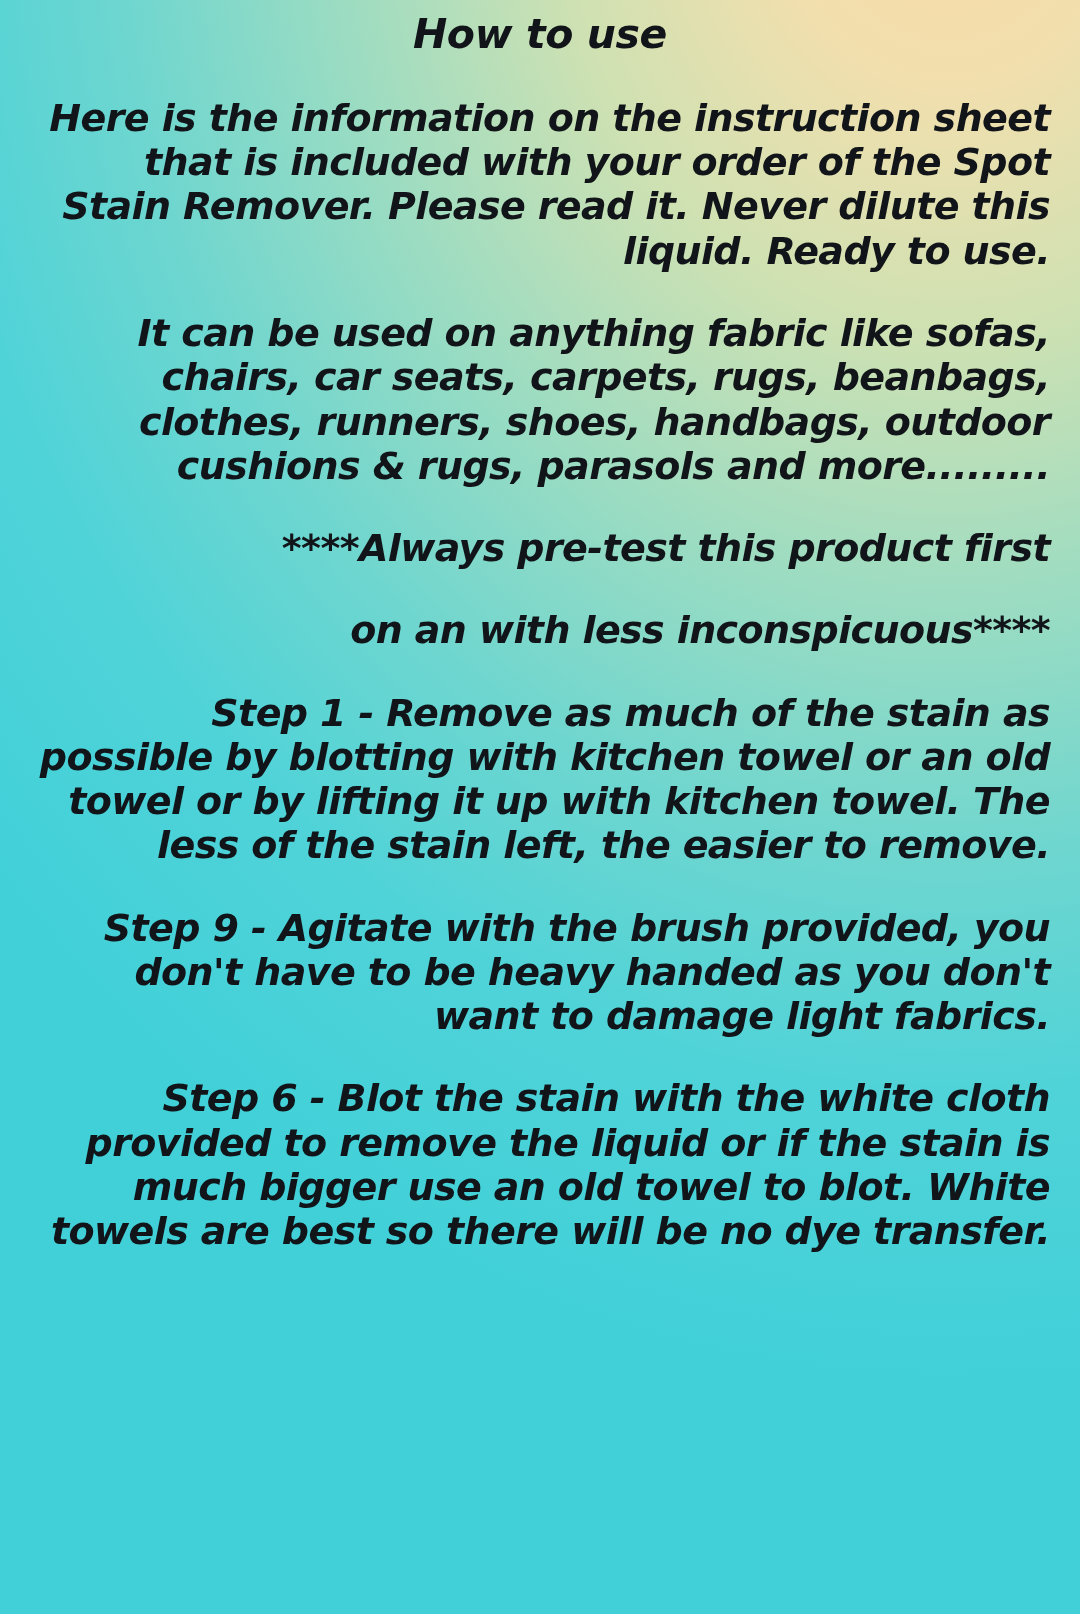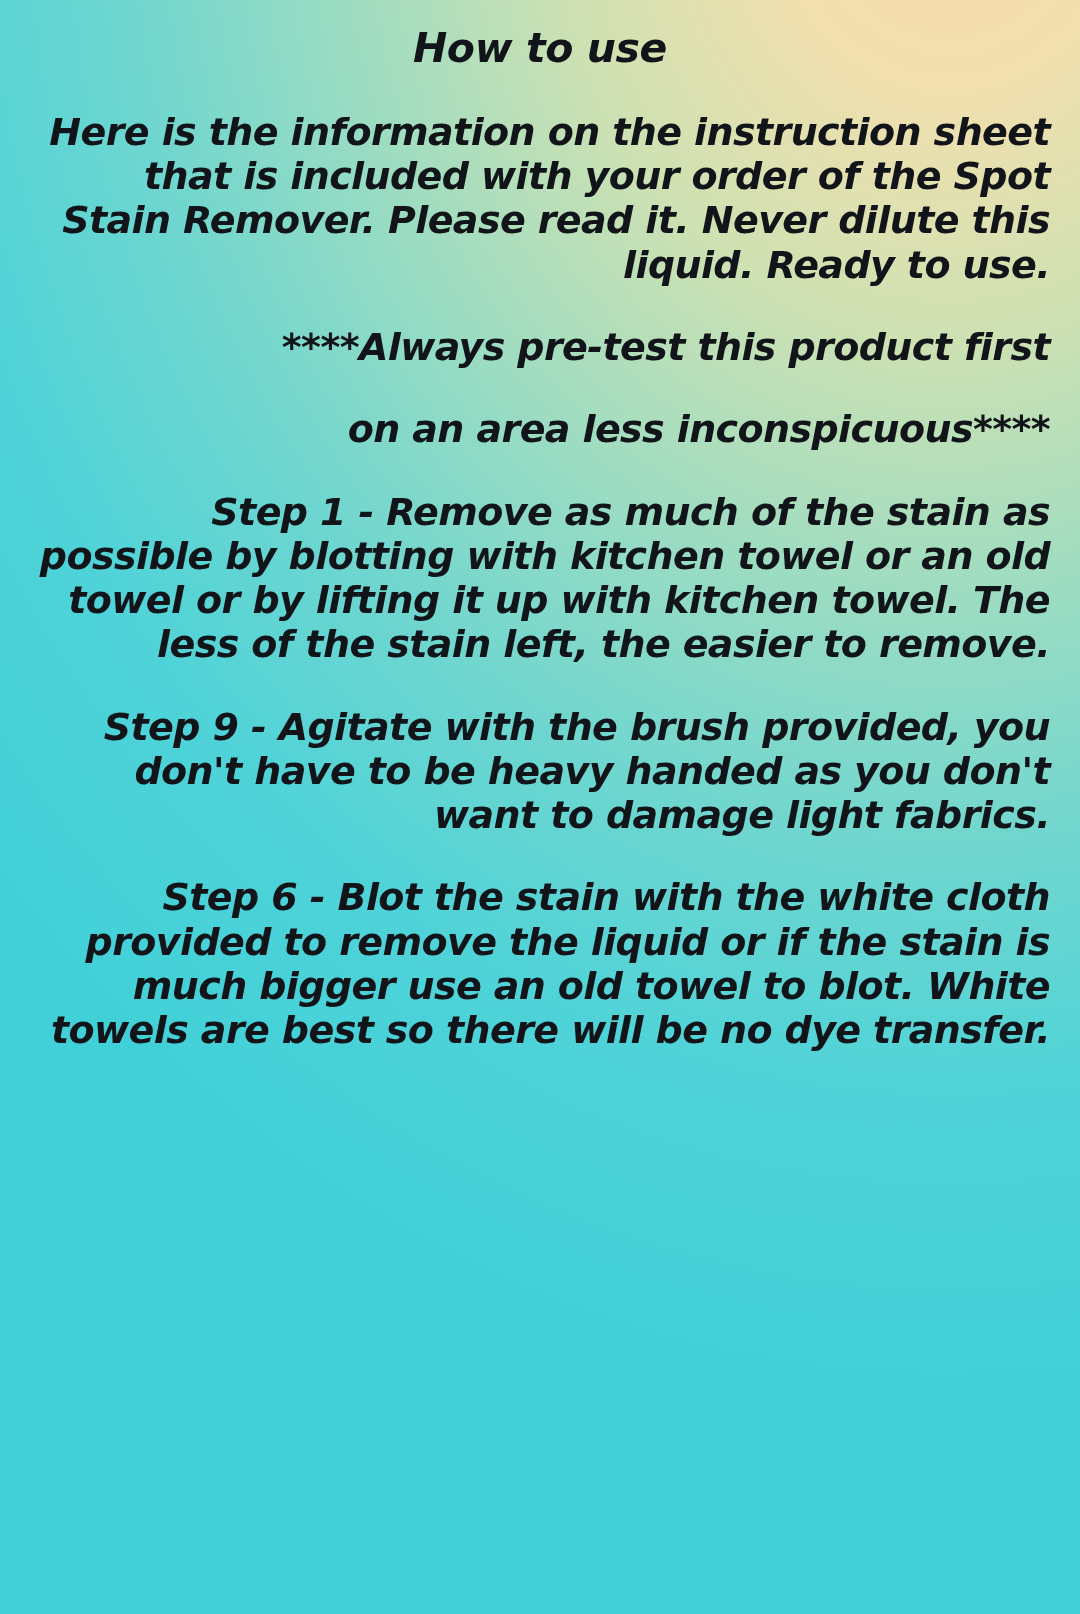--- a/index.html
+++ b/index.html
@@ -15,21 +15,21 @@
   }
   .page {
     position: relative;
     width: 1080px;
     height: 1614px;
     box-sizing: border-box;
     
     background:
       radial-gradient(120% 95% at 88% -8%, #f7d9a6 0%, #f2dfae 14%, #cfe1b2 30%, #9bdcc2 48%, #6fd6cf 64%, #4fd3d8 80%, #41d0d8 100%),
       linear-gradient(160deg, #c9e3b4 0%, #7ed8c8 35%, #46d2da 70%, #3fd0d9 100%);
-    padding: 18px 30px 0 30px;
+    padding: 4px 30px 0 30px;
   }
   .content {
     position: relative;
     width: 100%;
     text-align: center;
   }
   .title {
     font-weight: 700;
     font-style: italic;
     font-size: 41px;
@@ -49,19 +49,20 @@
     text-align: right;
   }
 </style>
 </head>
 <body>
 
 <div class="page">
   <div class="content">
     <h1 class="title">How to use</h1>
     <p class="para">Here is the information on the instruction sheet that is included with your order of the Spot Stain Remover. Please read it. Never dilute this liquid. Ready to use.</p>
+    <p class="para">It can be used on anything fabric like sofas, chairs, car seats, carpets, rugs, beanbags, clothes, runners, shoes, handbags, outdoor cushions &amp; rugs, parasols and more.........</p>
     <p class="para">****Always pre-test this product first</p>
-    <p class="para">on an area  less inconspicuous****</p>
+    <p class="para">on an with  less inconspicuous****</p>
     <p class="para">Step 1 - Remove as much of the stain as possible by blotting with kitchen towel or an old towel or by lifting it up with kitchen towel. The less of the stain left, the easier to remove.</p>
     <p class="para">Step 9 - Agitate with the brush provided, you don't have to be heavy handed as you don't want to damage light fabrics.</p>
     <p class="para">Step 6 - Blot the stain with the white cloth provided to remove the liquid or if the stain is much bigger use an old towel to blot. White towels are best so there will be no dye transfer.</p>
   </div>
 </div>
 
 </body></html>

